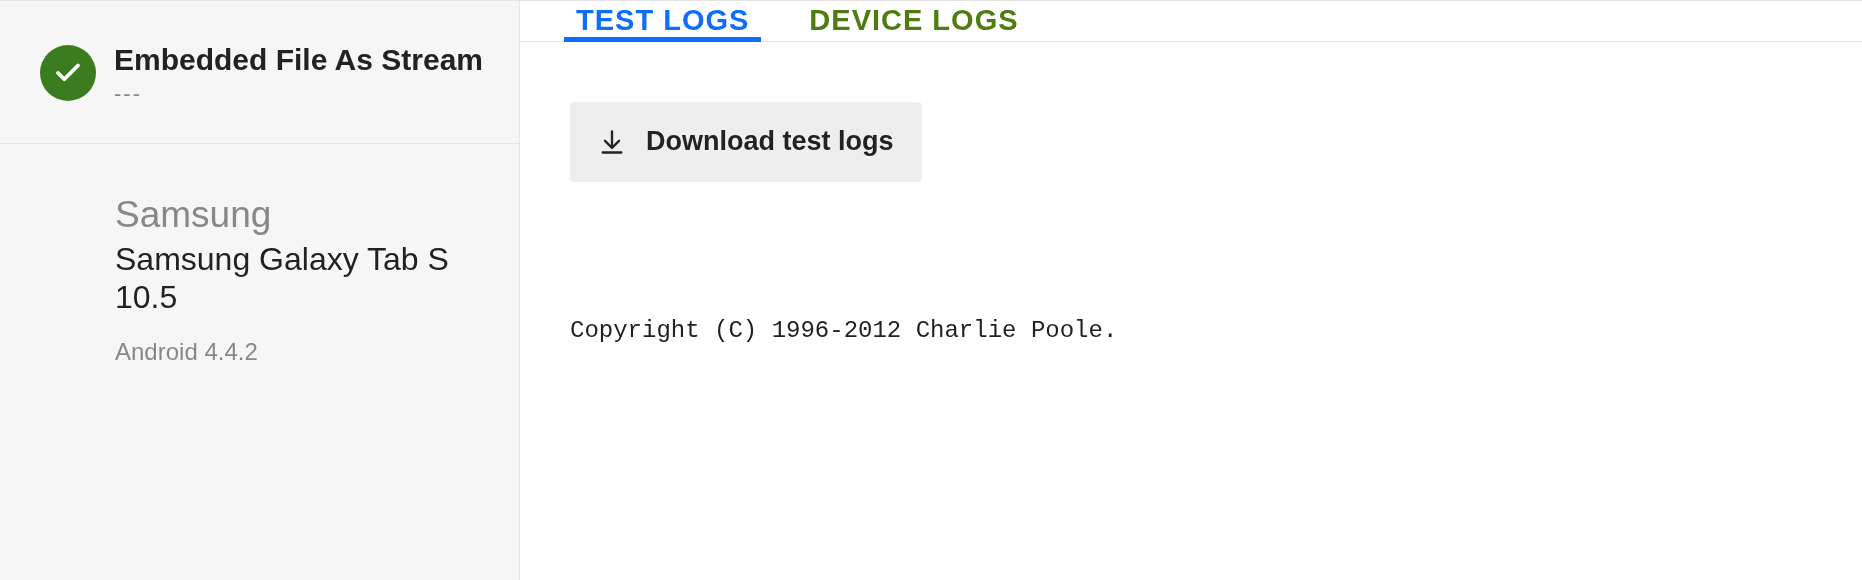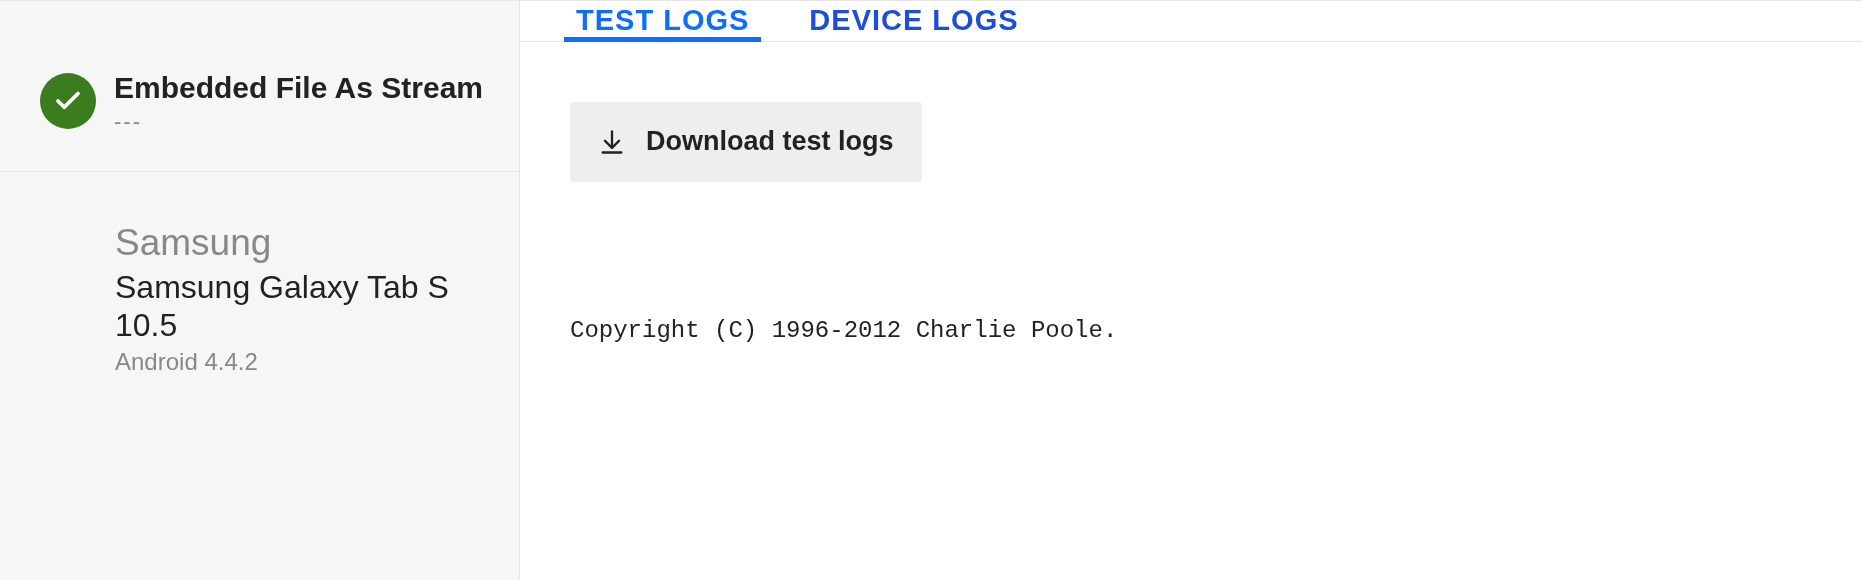--- a/index.html
+++ b/index.html
@@ -23,21 +23,20 @@
       background: #f6f6f6;
       border-right: 1px solid #e5e5e5;
       border-top: 1px solid #e5e5e5;
     }
     .test-header {
       display: flex;
       align-items: flex-start;
       padding: 40px 24px 36px 40px;
       border-bottom: 1px solid #e5e5e5;
       gap: 18px;
-      margin-top: 28px;
     }
     .status-circle {
       width: 56px;
       height: 56px;
       border-radius: 50%;
       background: #3b7c1f;
       display: flex;
       align-items: center;
       justify-content: center;
       flex-shrink: 0;
@@ -73,42 +72,42 @@
     }
     .device-name {
       font-size: 32px;
       font-weight: 400;
       color: #222;
       line-height: 1.2;
     }
     .device-os {
       font-size: 24px;
       color: #888;
-      margin-top: 4px;
+      margin-top: 22px;
     }
     .main {
       flex: 1;
       display: flex;
       flex-direction: column;
       background: #fff;
       border-top: 1px solid #e5e5e5;
     }
     .tabs {
       display: flex;
       gap: 48px;
       padding: 0 50px;
       border-bottom: 1px solid #e5e5e5;
       height: 150px;
       align-items: center;
     }
     .tab {
       font-size: 29px;
       font-weight: 700;
       letter-spacing: 1px;
-      color: #1d4ed8;
+      color: #4d7c0f;
       cursor: pointer;
       position: relative;
       padding: 0 6px;
       height: 100%;
       display: flex;
       align-items: center;
     }
     .tab.active {
       color: #0d6efd;
     }

